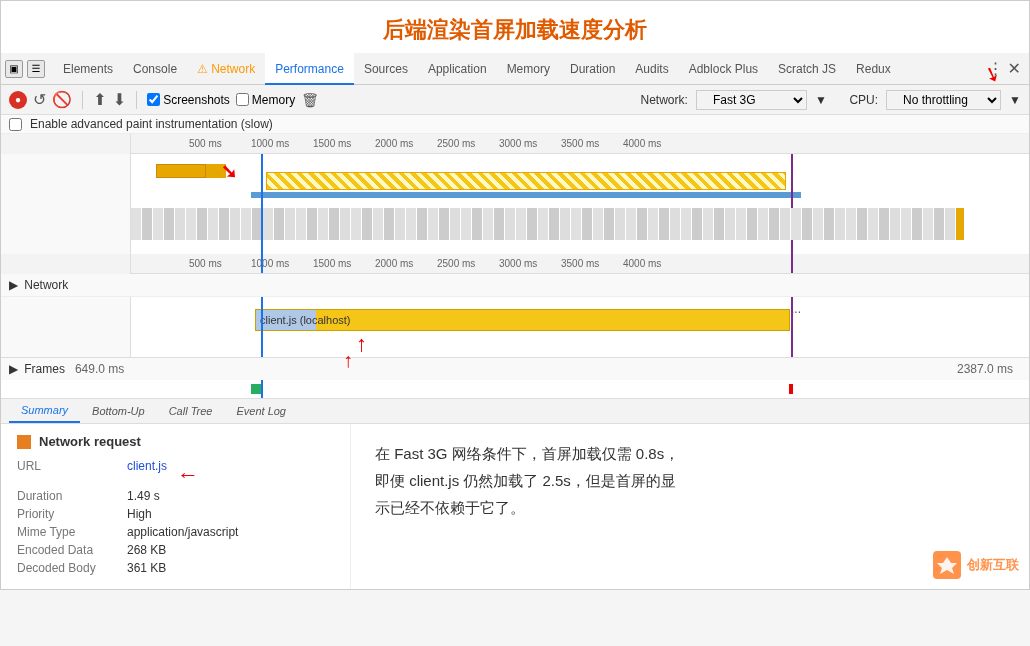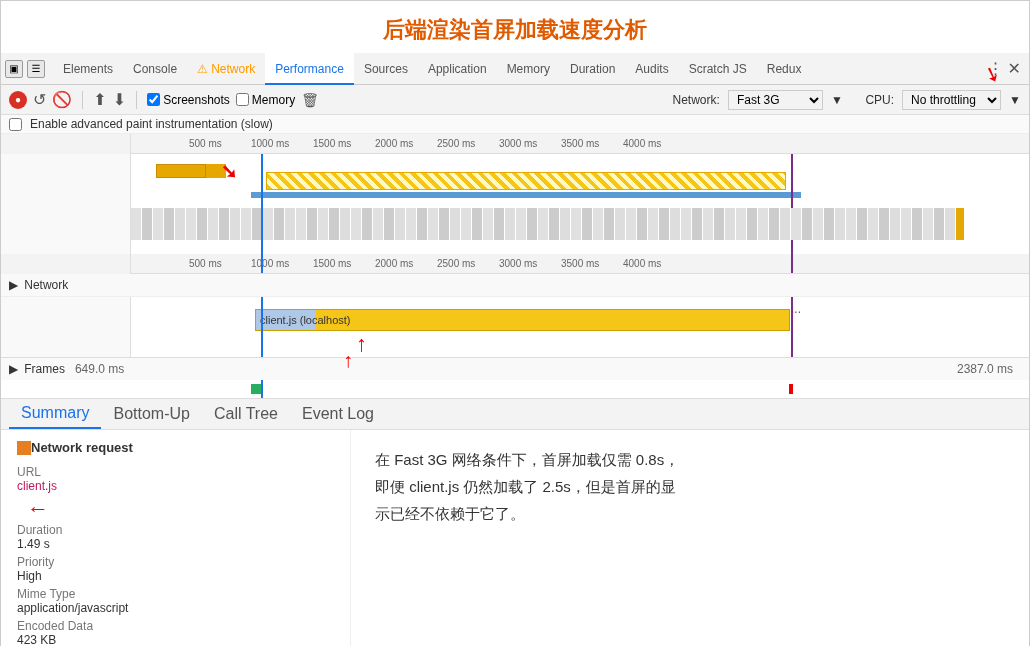--- a/index.html
+++ b/index.html
@@ -97,21 +97,21 @@
       position: absolute;
       top: -28px; right: 20px;
       color: #e00;
       font-size: 20px;
       transform: rotate(20deg);
     }
     .network-select {
       background: #f3f3f3;
       border: 1px solid #ccc;
       font-size: 12px;
-      padding: 1px 4px;
+      padding: 1px 12px;
       cursor: pointer;
     }
 
     
     .settings-row {
       display: flex;
       align-items: center;
       padding: 2px 8px;
       font-size: 12px;
       color: #333;
@@ -186,23 +186,24 @@
     
     .bottom-tabs {
       display: flex;
       align-items: center;
       border-bottom: 1px solid #ddd;
       background: #f3f3f3;
       padding: 0 8px;
     }
     .bottom-tab {
       padding: 5px 12px;
-      font-size: 16px;
+      font-size: 11px;
       cursor: pointer;
       color: #555;
+      font-style: italic;
     }
     .bottom-tab.active {
       border-bottom: 2px solid #1a73e8;
       color: #1a73e8;
     }
 
     
     .summary-panel {
       display: flex;
       background: #fff;
@@ -213,33 +214,33 @@
       padding: 10px 16px;
       border-right: 1px solid #eee;
     }
     .summary-title {
       display: flex;
       align-items: center;
       font-size: 13px;
       font-weight: bold;
       color: #333;
       margin-bottom: 10px;
+      gap: 8px;
     }
     .orange-square {
       width: 14px; height: 14px;
       background: #e67e22;
       flex-shrink: 0;
     }
     .summary-row {
       display: flex;
       font-size: 12px;
       margin-bottom: 4px;
       color: #444;
       align-items: flex-start;
-      flex-direction: column;
     }
     .summary-row .label {
       color: #777;
       min-width: 110px;
       flex-shrink: 0;
     }
     .summary-row .value {
       color: #1a73e8;
       cursor: pointer;
     }
@@ -306,20 +307,21 @@
     <div class="tab">Console</div>
     <div class="tab warning">
       <span style="color:#f90">⚠ </span><span>Network</span>
     </div>
     <div class="tab active">Performance</div>
     <div class="tab">Sources</div>
     <div class="tab">Application</div>
     <div class="tab">Memory</div>
     <div class="tab">Duration</div>
     <div class="tab">Audits</div>
+    <div class="tab">Adblock Plus</div>
     <div class="tab">Scratch JS</div>
     <div class="tab">Redux</div>
     <div class="tab-spacer"></div>
     <div style="font-size:16px; cursor:pointer; color:#555; margin-right:4px;">⋮</div>
     <div style="font-size:16px; cursor:pointer; color:#555; margin-right:4px;">✕</div>
   </div>
 
   <div class="toolbar">
     <div class="toolbar-btn record" title="Record">●</div>
     <div style="font-size:16px; cursor:pointer; color:#555;">↺</div>
@@ -544,38 +546,38 @@
 
   <div class="summary-panel">
     <div class="summary-left">
       <div class="summary-title">
         <div class="orange-square"></div>
         <span>Network request</span>
       </div>
 
       <div class="summary-row">
         <span class="label">URL</span>
-        <span class="value" style="color:#be185d;cursor:pointer;">client.js</span>
+        <span class="value" style="color:#1d4ed8;cursor:pointer;">client.js</span>
         <span class="arrow-left-red">←</span>
       </div>
       <div class="summary-row">
         <span class="label">Duration</span>
         <span class="value normal">1.49 s</span>
       </div>
       <div class="summary-row">
         <span class="label">Priority</span>
         <span class="value normal">High</span>
       </div>
       <div class="summary-row">
         <span class="label">Mime Type</span>
         <span class="value normal">application/javascript</span>
       </div>
       <div class="summary-row">
         <span class="label">Encoded Data</span>
-        <span class="value normal">423 KB</span>
+        <span class="value normal">268 KB</span>
       </div>
       <div class="summary-row">
         <span class="label">Decoded Body</span>
         <span class="value normal">361 KB</span>
       </div>
     </div>
 
     <div class="summary-right">
       <div style="font-size:15px; color:#333; line-height:1.8;">
         在 Fast 3G 网络条件下，首屏加载仅需 0.8s，<br>

